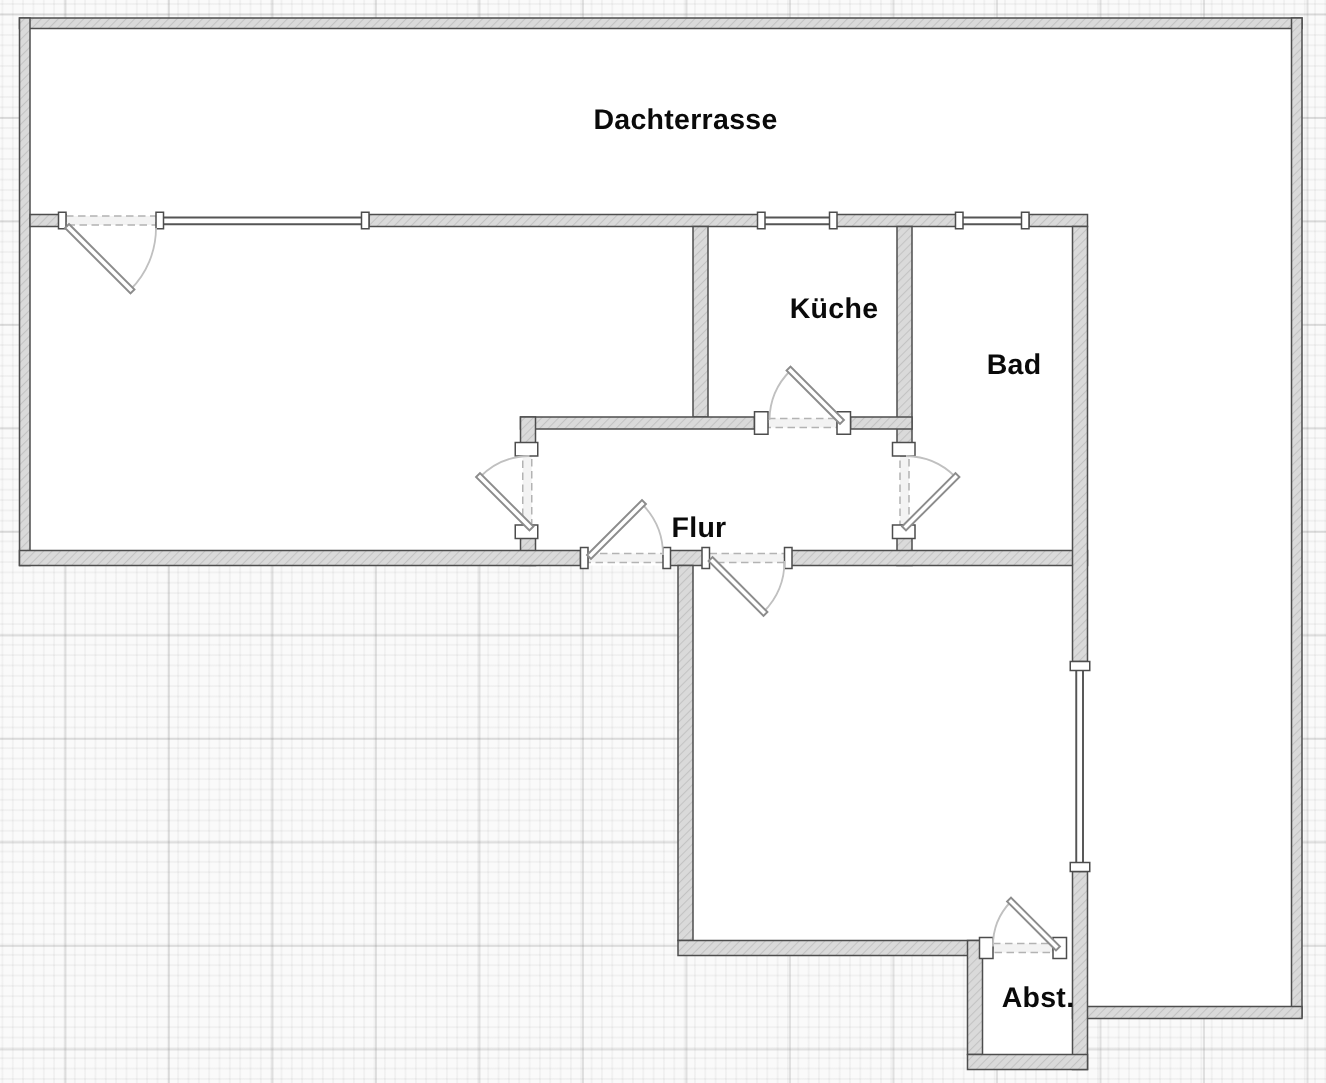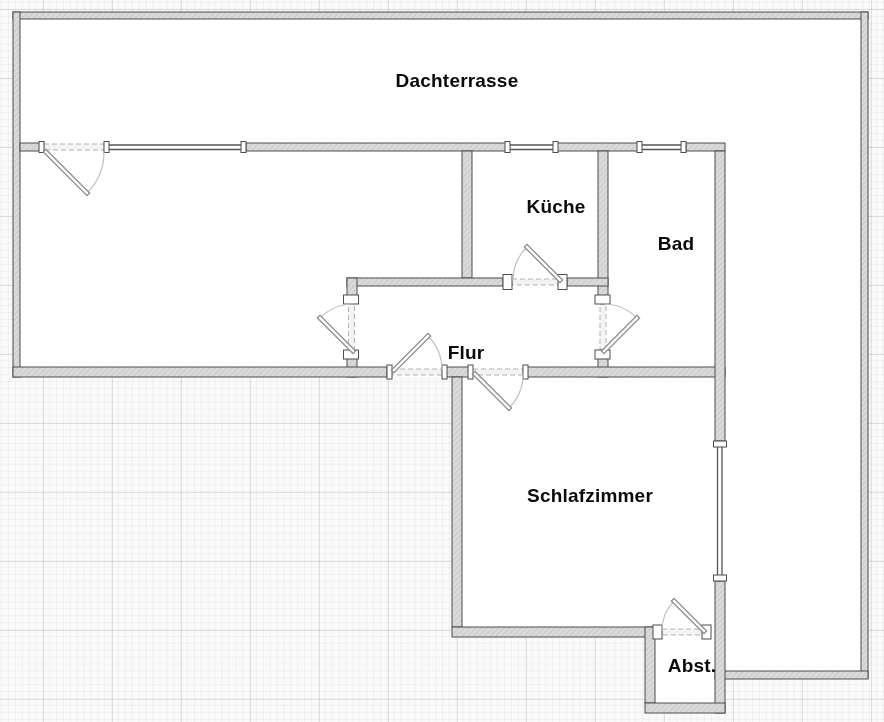--- a/index.html
+++ b/index.html
@@ -169,15 +169,14 @@
         <line x1="475" y1="374" x2="509" y2="408"></line>
         <line x1="704" y1="631" x2="674" y2="601"></line>
       </g>
     </g>
   </svg>
 
   <div class="room-label" style="left:457px;top:81px;">Dachterrasse</div>
   <div class="room-label" style="left:536px;top:207px;margin-left:20px;">Küche</div>
   <div class="room-label" style="left:676px;top:244px;">Bad</div>
   <div class="room-label" style="left:466px;top:325px;margin-top:28px;">Flur</div>
-  <div class="room-label" style="left:590px;top:496px;">Schlafzimmer</div>
   <div class="room-label" style="left:692px;top:666px;">Abst.</div>
 </div>
 
 </body></html>

